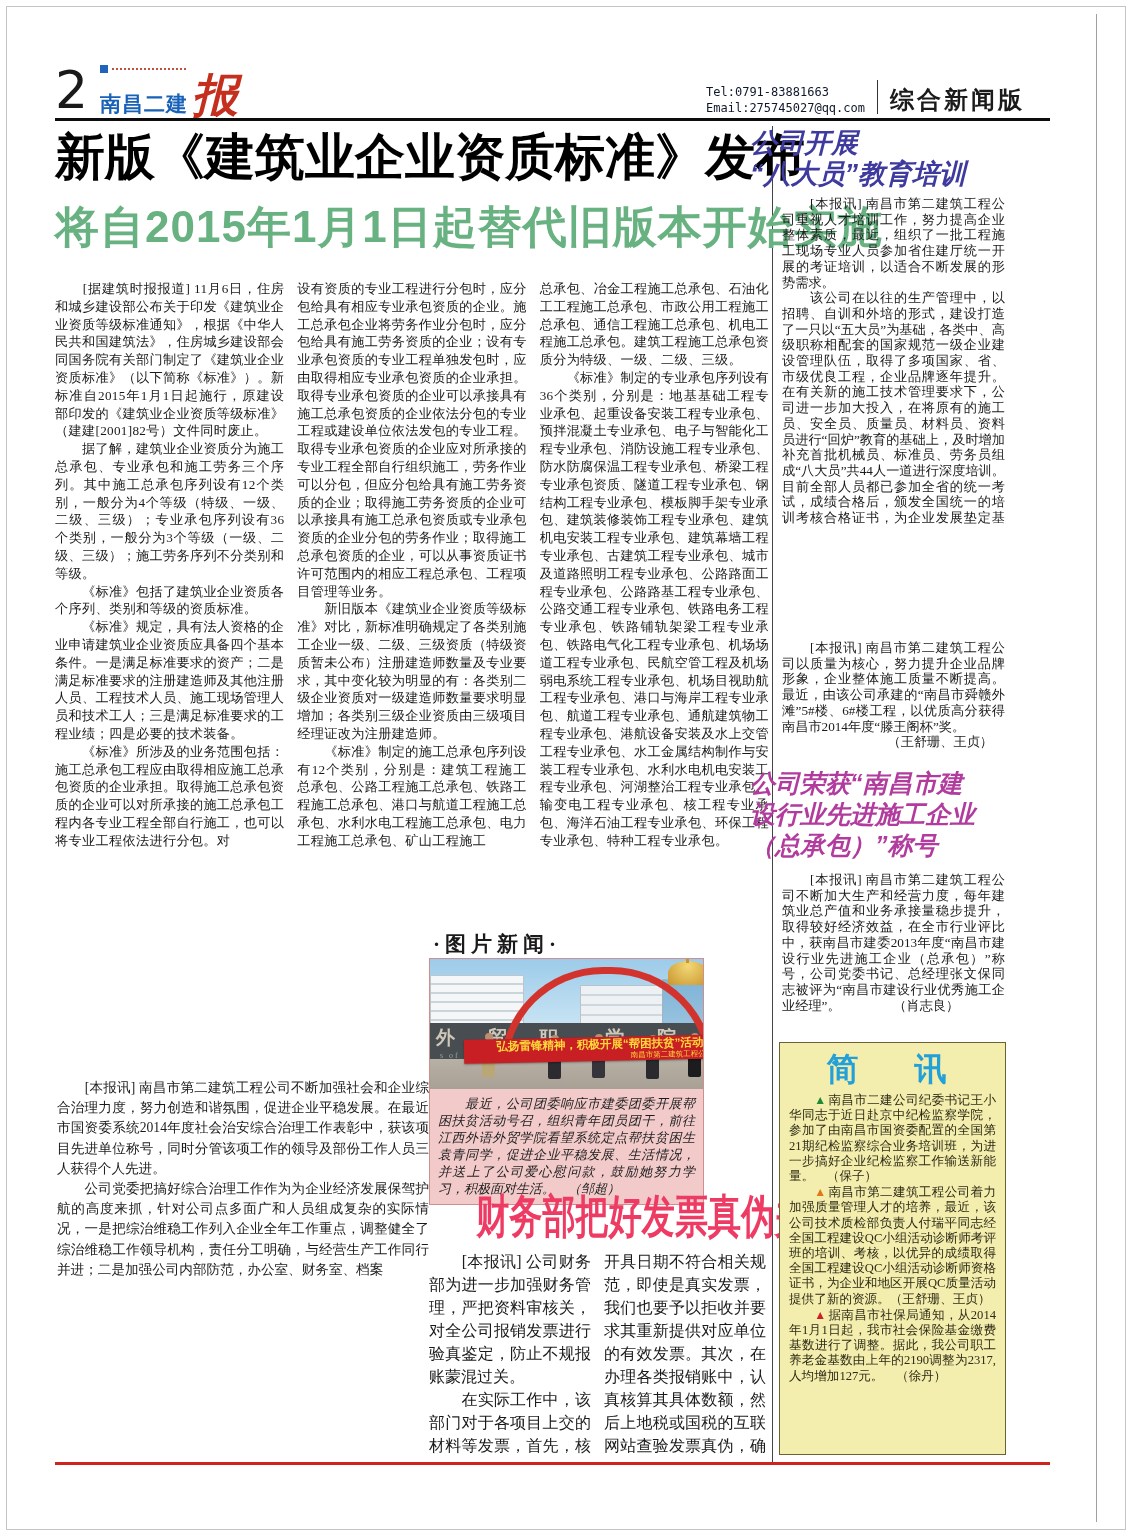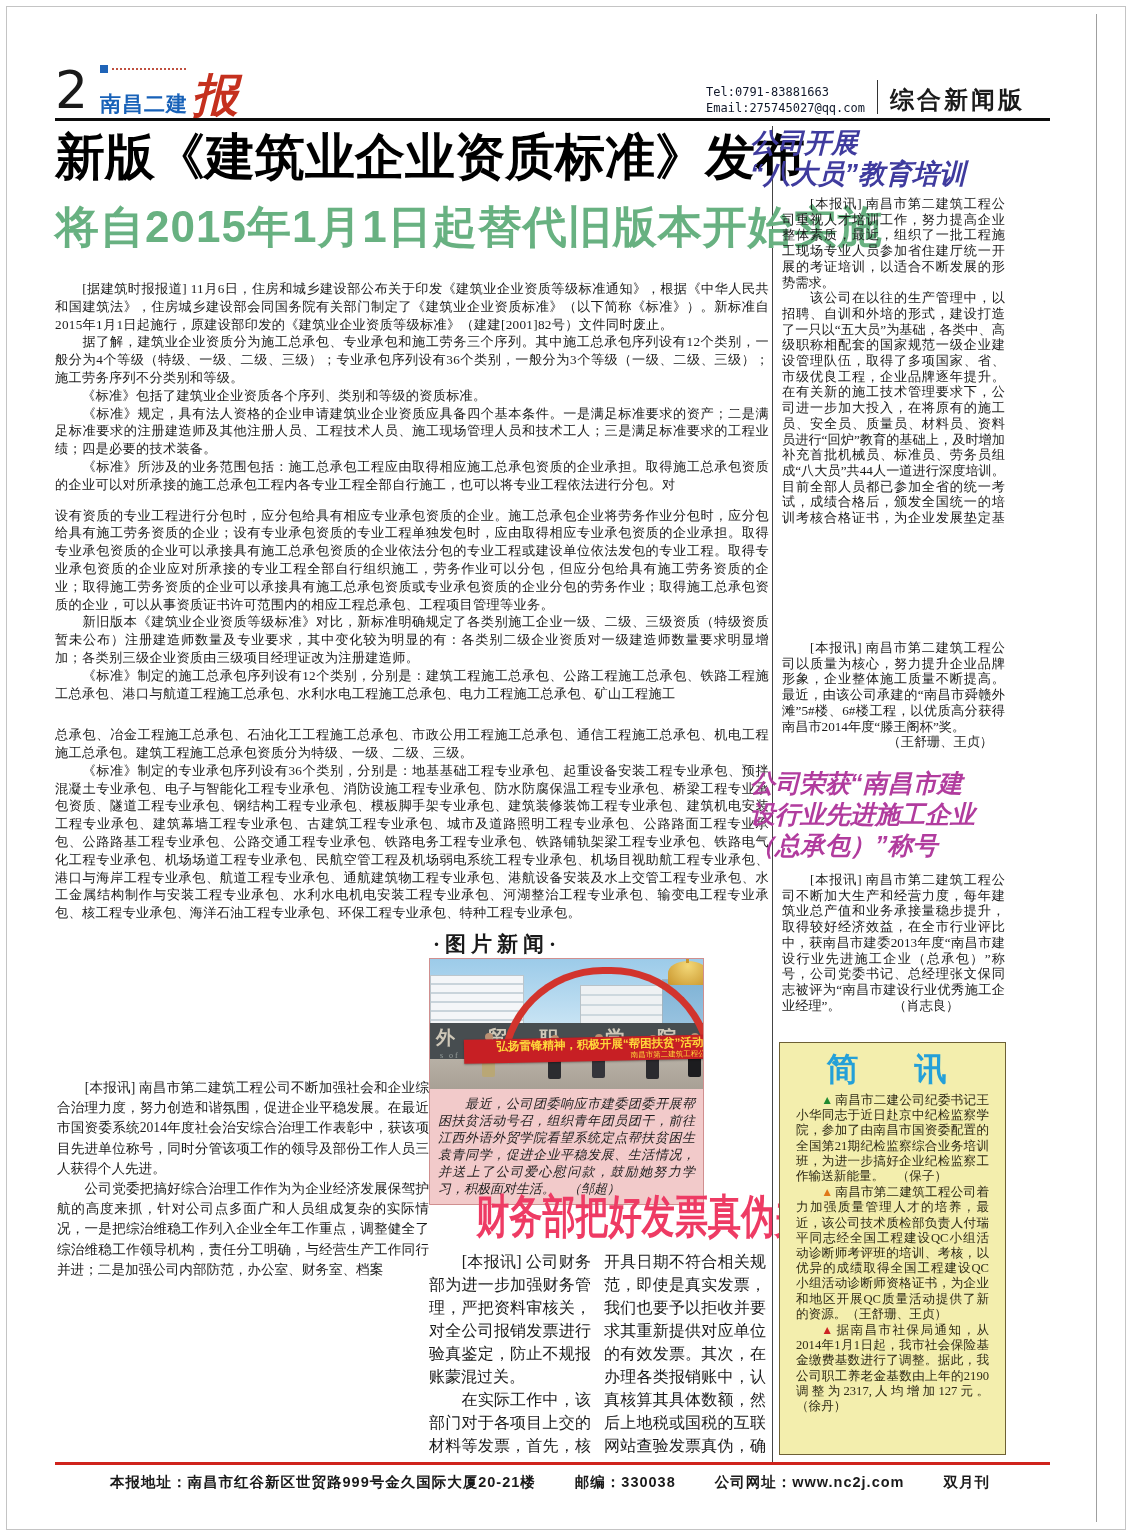--- a/index.html
+++ b/index.html
@@ -22,21 +22,21 @@
   .contact{font-family:"DejaVu Sans Mono",monospace;font-size:12px;line-height:16px;color:#0f172a;text-align:left;}
   .vsep{width:1px;height:34px;background:#333;margin:0 12px 2px 12px;}
   .edition{font-size:24px;font-weight:bold;letter-spacing:3px;line-height:28px;margin-bottom:2px;}
   .header-rule{position:absolute;left:55px;top:118px;width:995px;height:3px;background:#0d0d0d;}
   .vdivider{position:absolute;left:772px;top:126px;width:1px;height:1336px;background:#444;}
 
   
   .lead-h{position:absolute;left:55px;width:715px;text-align:center;font-family:"Liberation Sans","DejaVu Sans",sans-serif;font-weight:800;white-space:nowrap;}
   .lead-h1{top:124px;font-size:50px;letter-spacing:0px;}
   .lead-h2{top:198px;font-size:44px;letter-spacing:1px;}
-  .lead-cols{position:absolute;left:55px;top:280px;width:714px;height:653px;display:flex;gap:13px;overflow:hidden;flex-direction:column;}
+  .lead-cols{position:absolute;left:55px;top:280px;width:714px;height:653px;display:flex;gap:13px;overflow:hidden;}
   .newscol{flex:1;font-size:13.2px;line-height:17.8px;text-align:justify;white-space:pre-wrap;letter-spacing:0.3px;}
 
   
   .gov-h{position:absolute;left:57px;top:934px;width:374px;color:#e8832a;font-family:"Liberation Sans",sans-serif;
          font-weight:800;font-size:43px;line-height:60px;letter-spacing:2px;white-space:pre-line;}
   .gov-cols{position:absolute;left:57px;top:1078px;width:372px;height:384px;display:flex;gap:15px;overflow:hidden;}
   .govcol{flex:1;font-size:13.6px;line-height:20.2px;text-align:justify;white-space:pre-wrap;}
 
   
   .photo-block{position:absolute;left:429px;top:932px;width:275px;}
@@ -73,21 +73,21 @@
   .rail-h{position:absolute;left:750px;width:228px;font-family:"Liberation Sans",sans-serif;font-weight:800;white-space:pre-line;font-style:italic;}
   .rh1{top:128px;font-size:27px;line-height:31px;}
   .rh2{top:536px;font-size:25px;line-height:31px;}
   .rh3{top:768px;font-size:25px;line-height:31px;}
   .rail-body{position:absolute;left:782px;width:223px;font-size:13.2px;line-height:15.7px;text-align:justify;white-space:pre-wrap;}
   .rb1{top:196px;height:330px;overflow:hidden;}
   .rb2{top:640px;height:120px;overflow:hidden;}
   .rb3{top:872px;height:160px;overflow:hidden;}
 
   .brief-box{position:absolute;left:779px;top:1042px;width:227px;height:413px;box-sizing:border-box;
-             background:#f3eead;border:1px solid #6d6035;padding:4px 16px;overflow:hidden;}
+             background:#f3eead;border:1px solid #6d6035;padding:4px 9px;overflow:hidden;}
   .brief-title{text-align:center;font-family:"Liberation Sans",sans-serif;font-weight:800;font-size:32px;
                letter-spacing:12px;line-height:40px;margin:2px 0 4px;}
   .brief-item{font-size:12.6px;line-height:15.2px;text-align:justify;text-indent:2em;color:#2e2a16;margin-bottom:1px;}
   .tri{font-size:12px;margin-right:2px;font-style:normal;}
 
   
   .footer-rule{position:absolute;left:55px;top:1462px;width:995px;height:3px;background:#cf231c;}
   .footer{position:absolute;left:110px;top:1473px;width:880px;display:flex;justify-content:space-between;
           font-size:14.5px;font-weight:bold;font-family:"Liberation Sans",sans-serif;letter-spacing:1px;}
 </style>
@@ -198,19 +198,13 @@
     </div>
     <div class="brief-item">
       <span class="tri" style="color:#e07818">▲</span><span>南昌市第二建筑工程公司着力加强质量管理人才的培养，最近，该公司技术质检部负责人付瑞平同志经全国工程建设QC小组活动诊断师考评班的培训、考核，以优异的成绩取得全国工程建设QC小组活动诊断师资格证书，为企业和地区开展QC质量活动提供了新的资源。（王舒珊、王贞）</span>
     </div>
     <div class="brief-item">
       <span class="tri" style="color:#cc2222">▲</span><span>据南昌市社保局通知，从2014年1月1日起，我市社会保险基金缴费基数进行了调整。据此，我公司职工养老金基数由上年的2190调整为2317,人均增加127元。　（徐丹）</span>
     </div>
   </div>
 
   <div class="footer-rule"></div>
-  <div class="footer">
-    <span>本报地址：南昌市红谷新区世贸路999号金久国际大厦20-21楼</span>
-    <span>邮编：330038</span>
-    <span>公司网址：www.nc2j.com</span>
-    <span>双月刊</span>
-  </div>
 </div>
 
 </body></html>

